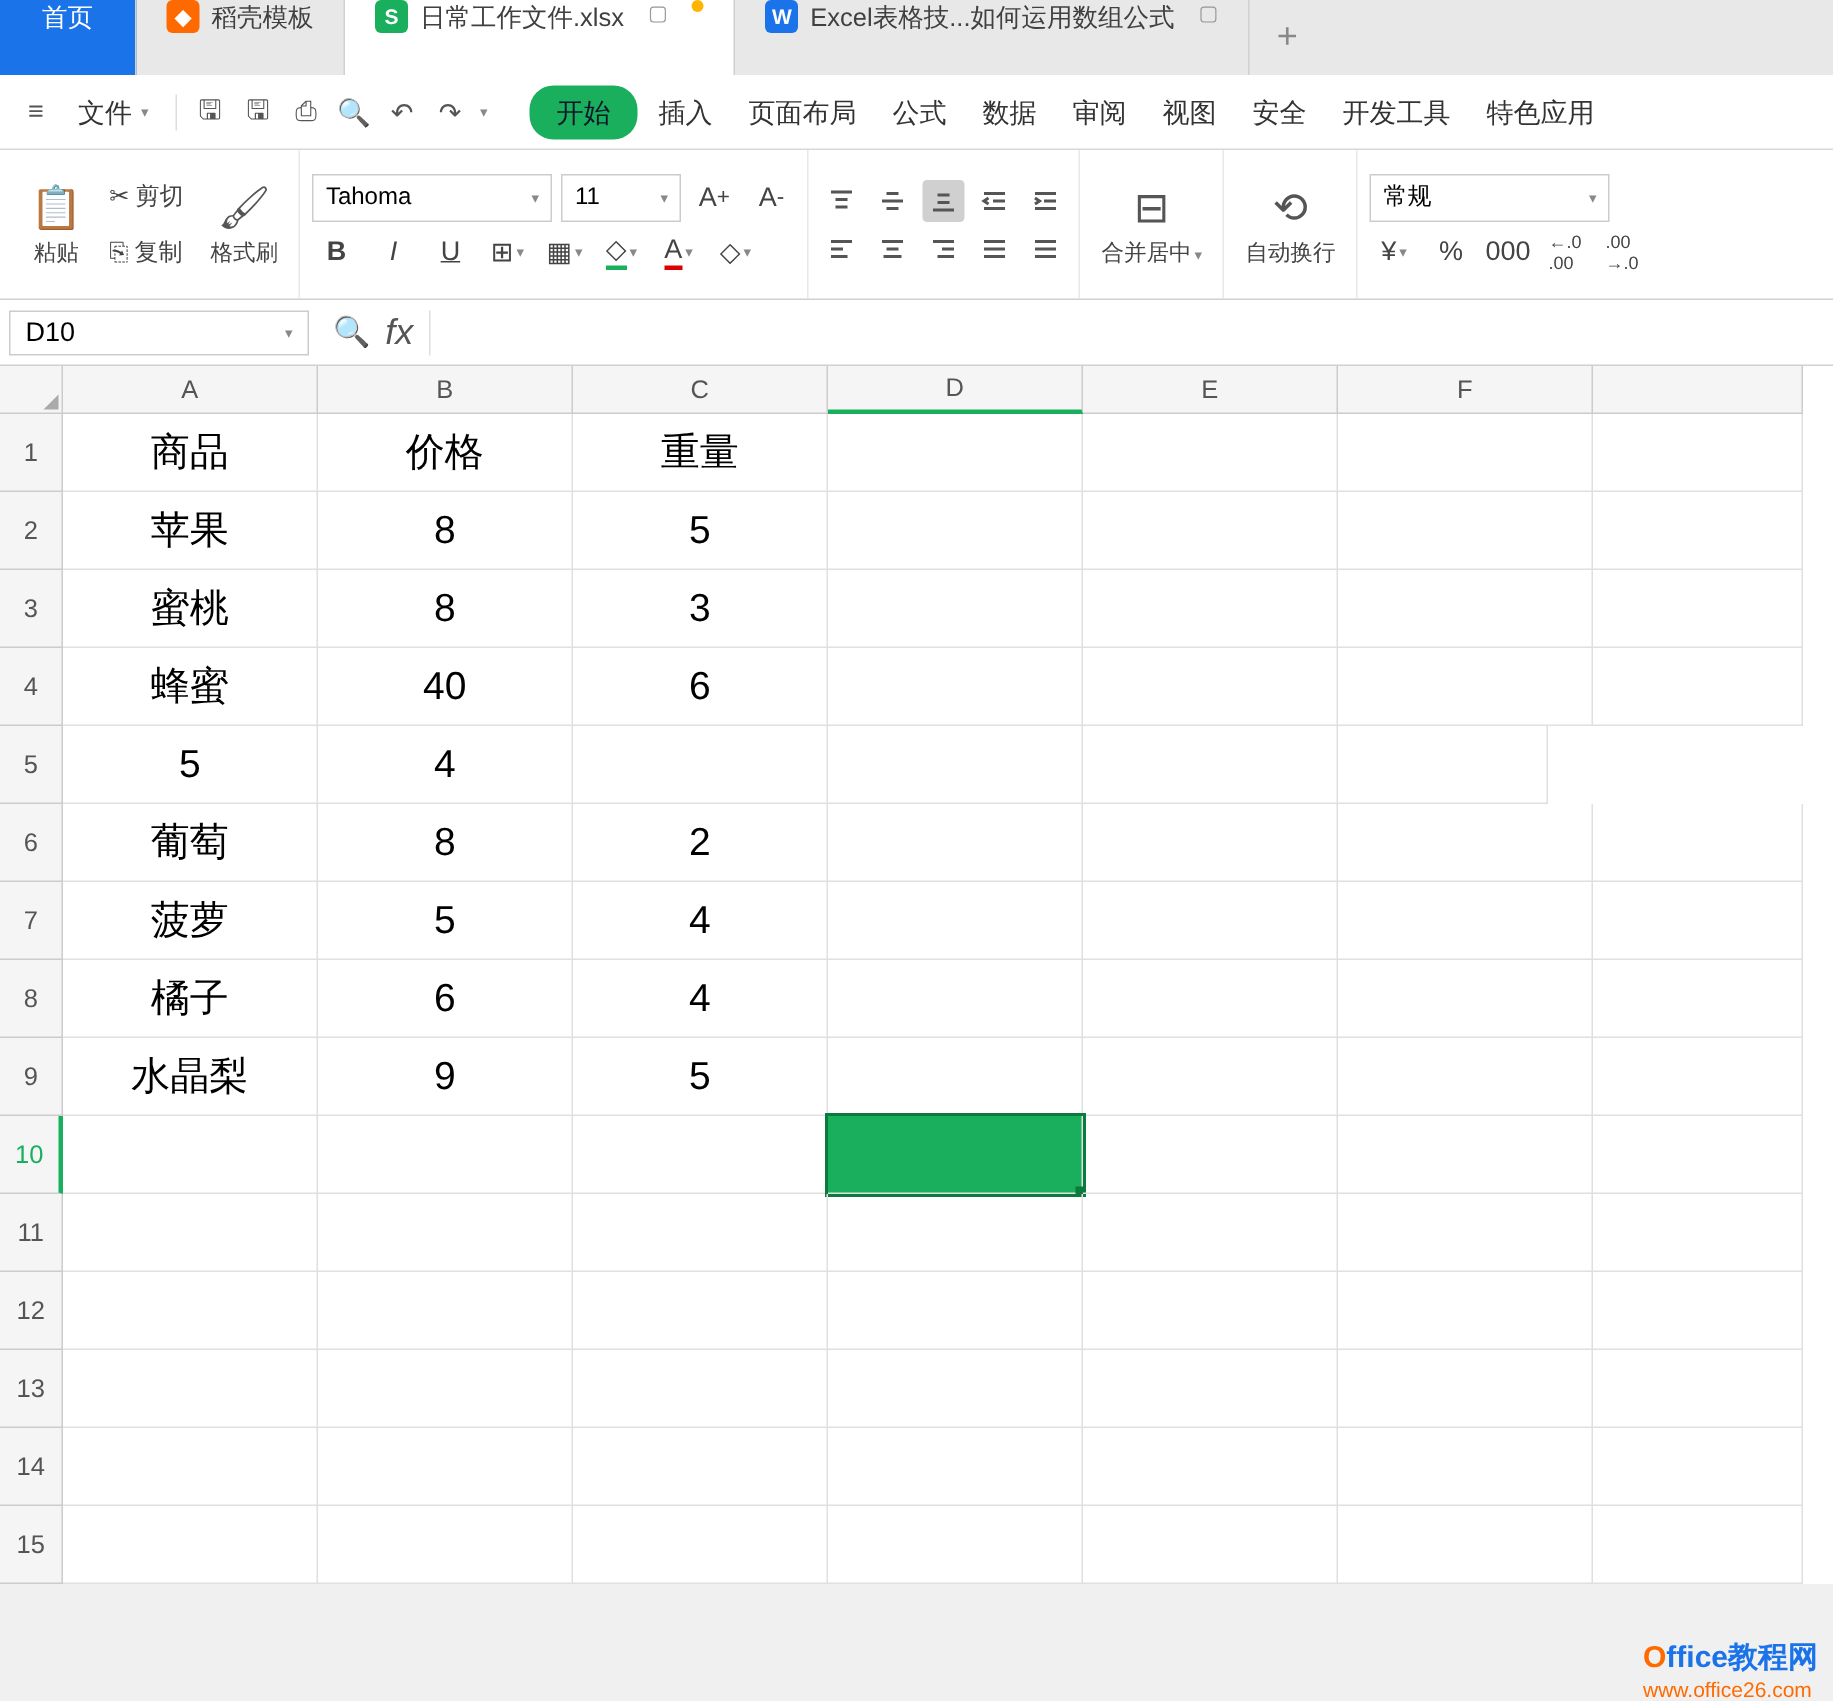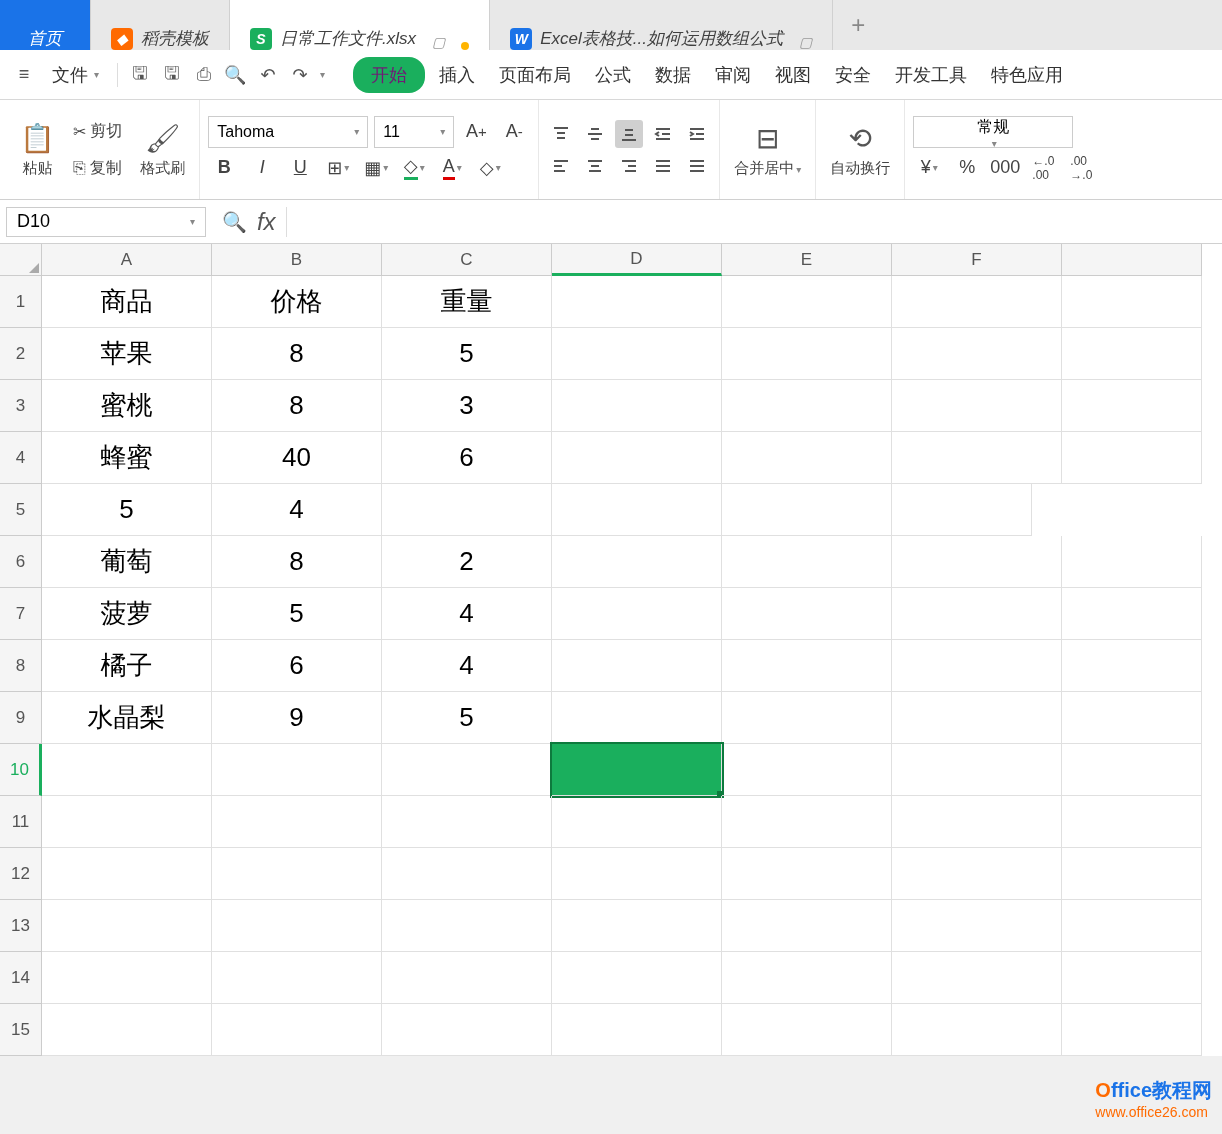--- a/index.html
+++ b/index.html
@@ -1,36 +1,36 @@
 <!DOCTYPE html>
 <html><head>
   <meta charset="utf-8">
   <style>
     * { margin: 0; padding: 0; box-sizing: border-box; font-family: "Microsoft YaHei", "SimSun", Tahoma, sans-serif; }
     body { background: #f0f0f0; width: 1222px; height: 1134px; overflow: hidden; position: relative; }
     
     
     .tabs { display: flex; height: 50px; background: #e8e8e8; align-items: stretch; }
-    .tab { display: flex; align-items: flex-end; padding: 0 20px; border-right: 1px solid #d0d0d0; cursor: pointer; gap: 8px; position: relative; font-style: italic; }
+    .tab { display: flex; align-items: flex-start; padding: 0 20px; border-right: 1px solid #d0d0d0; cursor: pointer; gap: 8px; position: relative; }
     .tab.home { background: #1a73e8; color: #fff; font-size: 20px; padding: 0 28px; }
     .tab.doc { background: #fff; }
     .tab-icon { width: 22px; height: 22px; border-radius: 4px; display: flex; align-items: center; justify-content: center; font-size: 14px; color: #fff; font-weight: bold; }
     .icon-orange { background: #ff6a00; }
     .icon-green { background: #1aaf5d; }
     .icon-blue { background: #1a73e8; }
     .tab-label { font-size: 17px; color: #404040; }
     .tab.home .tab-label { color: #fff; }
     .dot { width: 8px; height: 8px; background: #ffb400; border-radius: 50%; margin-left: 8px; }
     .tab-plus { width: 50px; display: flex; align-items: center; justify-content: center; font-size: 24px; color: #888; }
     .tab .screen-icon { color: #999; margin-left: 8px; font-size: 14px; }
     
     
     .menubar { display: flex; height: 50px; background: #fff; align-items: center; padding: 0 10px; gap: 4px; border-bottom: 1px solid #d8d8d8; }
     .menu-btn { padding: 6px 10px; font-size: 18px; color: #333; cursor: pointer; display: flex; align-items: center; gap: 4px; }
-    .menu-btn.active { background: #1aaf5d; color: #701a75; border-radius: 16px; padding: 6px 18px; text-align: center; }
+    .menu-btn.active { background: #1aaf5d; color: #0f172a; border-radius: 16px; padding: 6px 18px; text-align: center; }
     .icon-btn { width: 28px; height: 28px; display: flex; align-items: center; justify-content: center; color: #555; cursor: pointer; font-size: 18px; }
     .sep { width: 1px; height: 24px; background: #ddd; margin: 0 4px; }
     
     
     .toolbar { display: flex; height: 100px; background: #fff; border-bottom: 1px solid #d0d0d0; align-items: center; padding: 0 6px; }
     .tool-group { display: flex; flex-direction: column; padding: 0 8px; height: 100%; justify-content: center; border-right: 1px solid #e8e8e8; gap: 4px; }
     .tool-group.no-border { border-right: none; }
     .tool-row { display: flex; align-items: center; gap: 6px; }
     .tool-item { display: flex; align-items: center; gap: 4px; padding: 4px 6px; cursor: pointer; font-size: 16px; color: #444; }
     .tool-col { display: flex; flex-direction: column; align-items: center; gap: 4px; padding: 0 6px; cursor: pointer; font-size: 15px; color: #444; }
@@ -38,21 +38,21 @@
     .font-select { width: 160px; height: 32px; border: 1px solid #ccc; padding: 0 8px; font-size: 16px; display: flex; align-items: center; justify-content: space-between; }
     .size-select { width: 80px; height: 32px; border: 1px solid #ccc; padding: 0 8px; font-size: 16px; display: flex; align-items: center; justify-content: space-between; }
     .fmt-btn { width: 32px; height: 32px; display: flex; align-items: center; justify-content: center; cursor: pointer; font-size: 18px; color: #444; }
     .fmt-btn.bold { font-weight: bold; }
     .fmt-btn.italic { font-style: italic; }
     .fmt-btn.underline { text-decoration: underline; }
     .dropdown-arrow { color: #888; font-size: 10px; margin-left: 2px; }
     .align-btn { width: 28px; height: 28px; display: flex; align-items: center; justify-content: center; cursor: pointer; }
     .align-btn svg { width: 18px; height: 18px; stroke: #555; stroke-width: 2; }
     .align-btn.active { background: #d0d0d0; border-radius: 3px; }
-    .format-select { width: 160px; height: 32px; border: 1px solid #ccc; padding: 0 8px; font-size: 16px; display: flex; align-items: center; justify-content: space-between; flex-direction: column; }
+    .format-select { width: 160px; height: 32px; border: 1px solid #ccc; padding: 0 8px; font-size: 16px; display: flex; align-items: center; justify-content: space-between; }
     
     
     .formula-bar { display: flex; height: 44px; background: #fff; border-bottom: 1px solid #d0d0d0; align-items: center; }
     .name-box { width: 200px; height: 30px; border: 1px solid #ccc; margin: 0 6px; padding: 0 10px; display: flex; align-items: center; justify-content: space-between; font-family: monospace; font-size: 18px; }
     .fx-area { display: flex; align-items: center; gap: 10px; flex: 1; padding: 0 10px; }
     .fx-label { font-style: italic; font-size: 24px; color: #555; }
     .fx-input { flex: 1; height: 30px; border: none; border-left: 1px solid #ddd; padding: 0 10px; font-size: 16px; }
     
     
     .sheet { display: flex; flex-direction: column; background: #fff; }
@@ -64,21 +64,21 @@
     .row { display: flex; height: 52px; }
     .row-h { width: 42px; background: #f5f5f5; border-right: 1px solid #ccc; border-bottom: 1px solid #ccc; display: flex; align-items: center; justify-content: center; font-size: 17px; color: #555; }
     .row-h.selected { border-right: 3px solid #1aaf5d; color: #1aaf5d; }
     .cell { border-right: 1px solid #e0e0e0; border-bottom: 1px solid #e0e0e0; display: flex; align-items: center; justify-content: center; font-size: 26px; color: #000; position: relative; }
     .cell.selected { background: #1aaf5d; outline: 2px solid #0d7a3d; }
     .cell.selected::after { content: ""; position: absolute; right: -3px; bottom: -3px; width: 7px; height: 7px; background: #0d7a3d; }
     .col-A { width: 170px; } .col-B { width: 170px; } .col-C { width: 170px; }
     .col-D { width: 170px; } .col-E { width: 170px; } .col-F { width: 170px; } .col-G { width: 140px; }
     
     
-    .watermark { position: absolute; right: 10px; bottom: 14px; font-size: 20px; font-weight: bold; }
+    .watermark { position: absolute; right: 10px; bottom: 0; font-size: 20px; font-weight: bold; }
     .watermark .o1 { color: #ff6a00; }
     .watermark .text { color: #1a73e8; }
     .watermark .sub { font-size: 14px; color: #ff6a00; display: block; font-weight: normal; }
   </style>
 </head>
 <body>
 
 <div class="tabs">
   <div class="tab home">
     <span class="tab-label">首页</span>

